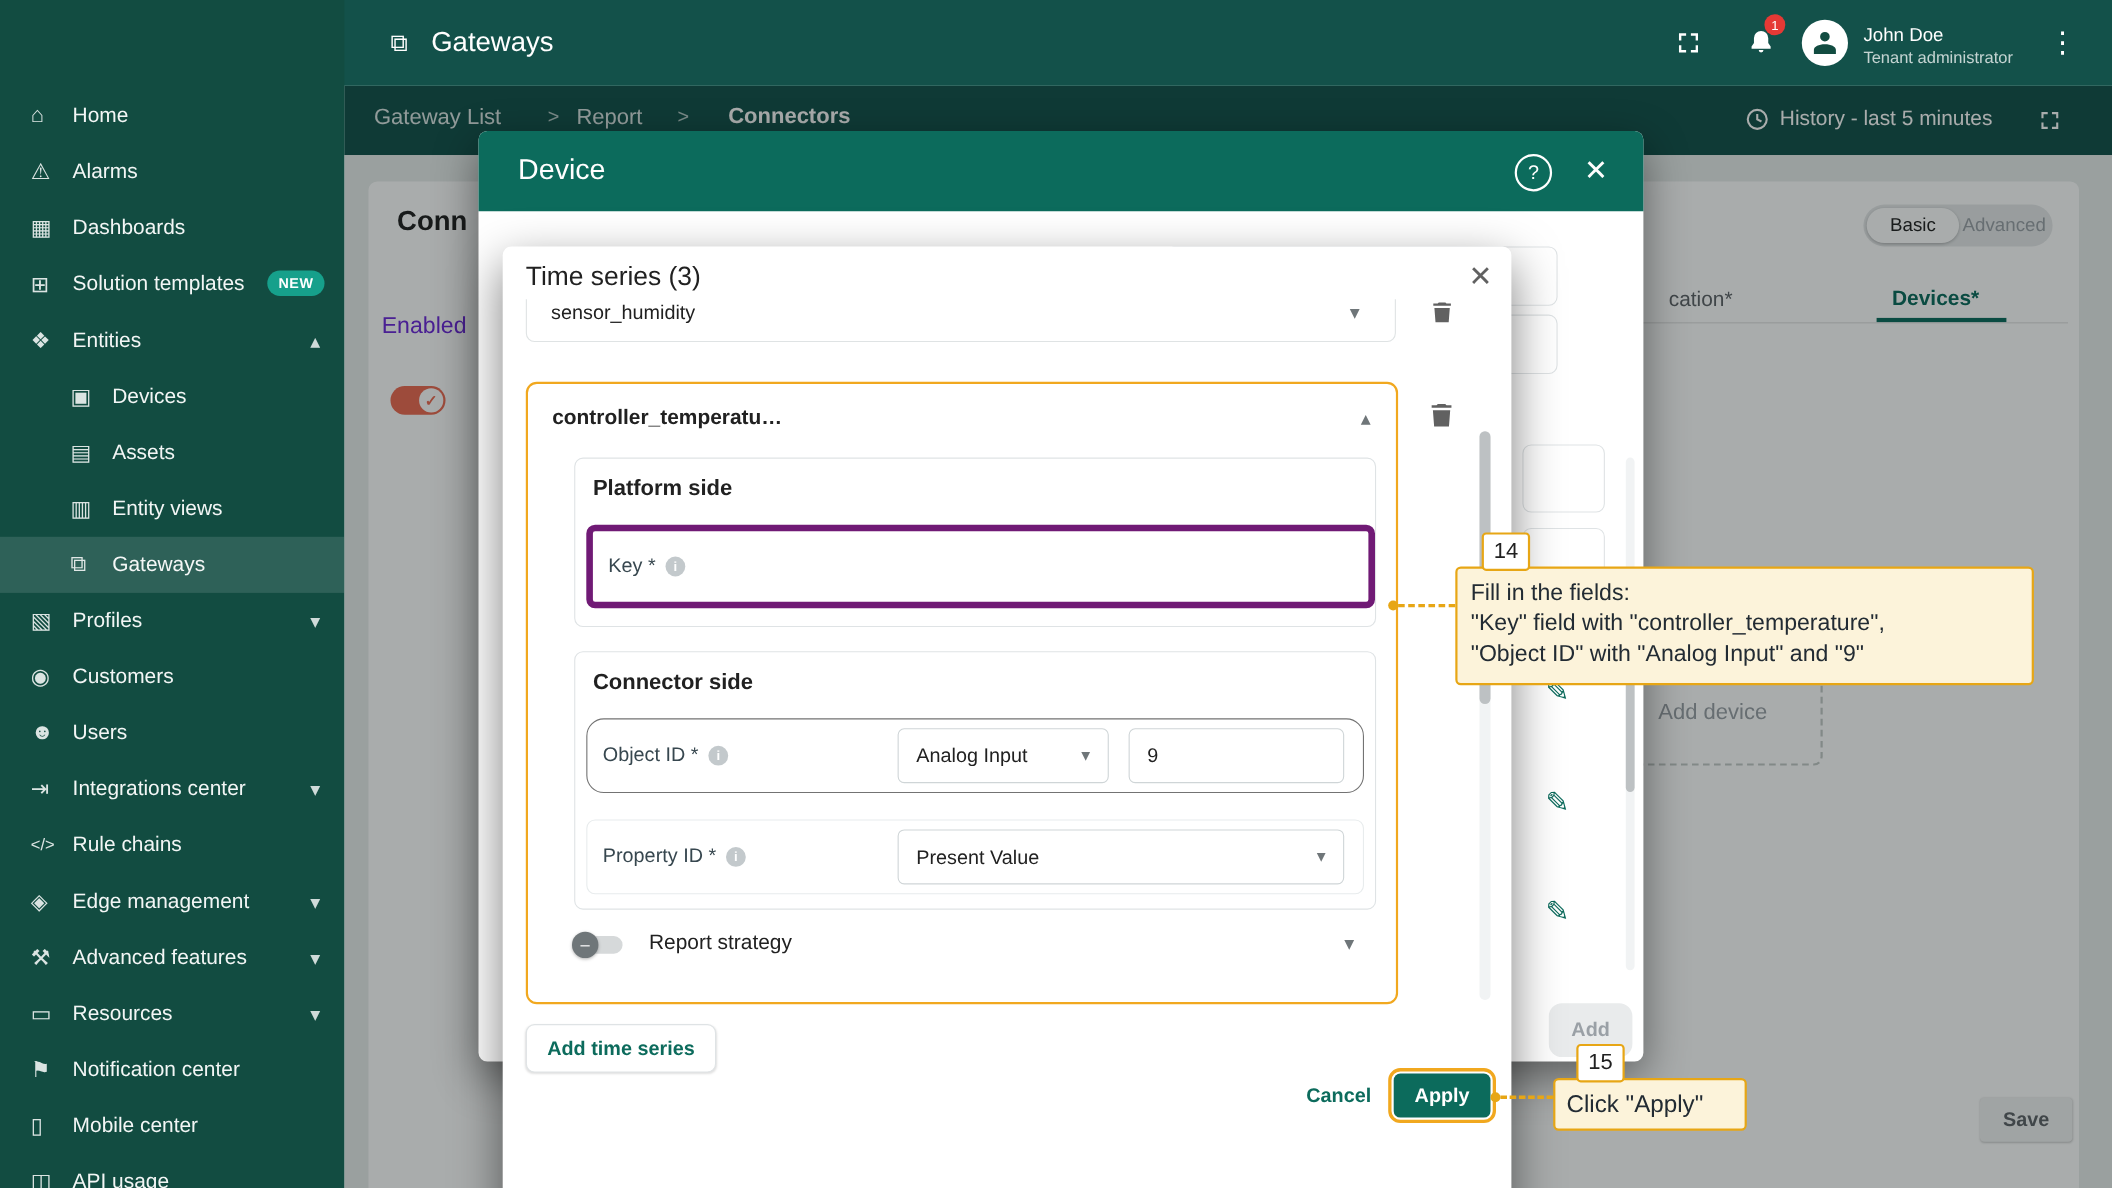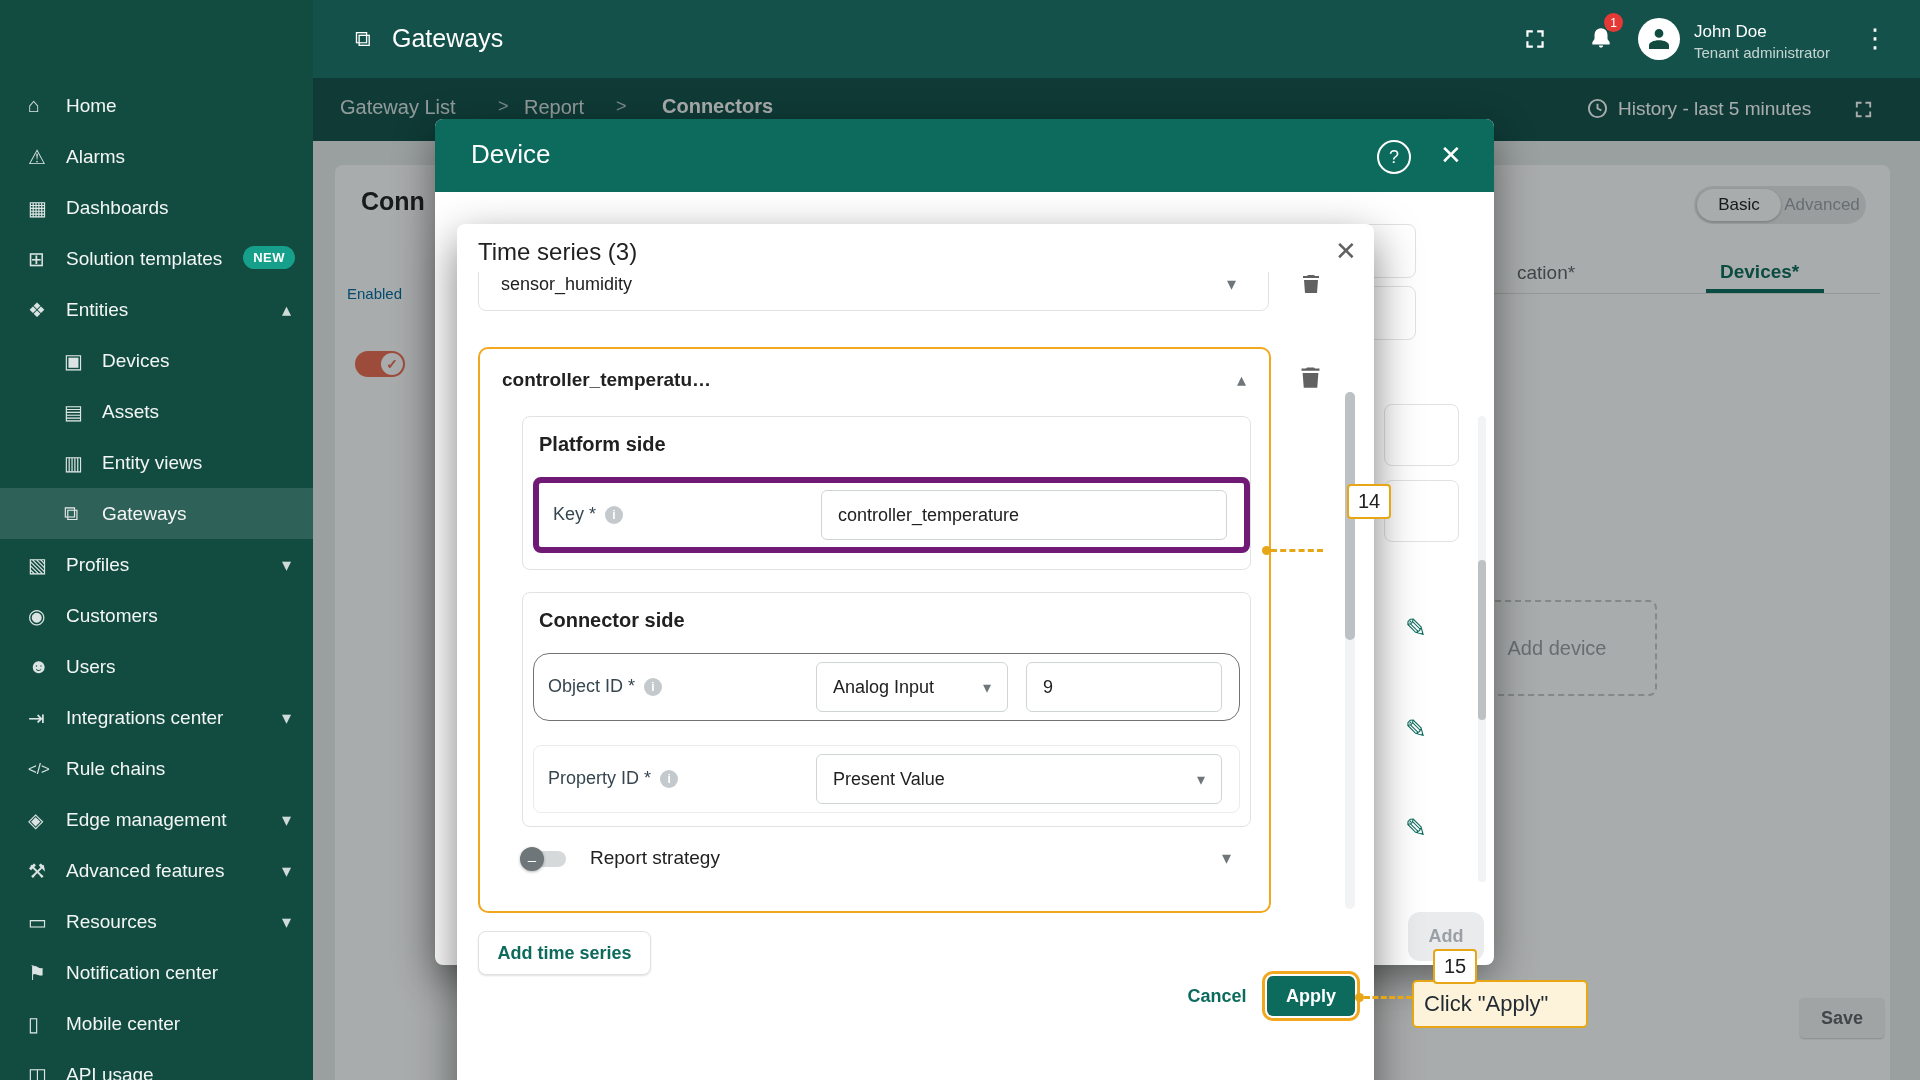--- a/index.html
+++ b/index.html
@@ -174,21 +174,21 @@
     <span class="abs" style="left:1539px;top:20px;color:#fff;">
       <svg width="23" height="23" viewBox="0 0 24 24" fill="currentColor">
           <path d="M4 4h6v2H6v4H4V4zm10 0h6v6h-2V6h-4V4zM4 14h2v4h4v2H4v-6zm14 0h2v6h-6v-2h4v-4z"></path>
         </svg>
     </span>
   </div>
 
   <div class="abs" style="left:313px;top:141px;width:1607px;height:939px;background:#e9edec;z-index:1;">
     <div class="abs" style="left:22px;top:24px;width:1555px;height:915px;background:#fff;border-radius:8px 8px 0 0;">
       <span class="abs" style="left:26px;top:22px;font-size:25px;font-weight:700;color:#212121;">Conn</span>
-      <span class="abs" style="left:12px;top:120px;font-size:15px;color:#0369a1;">Enabled</span>
+      <span class="abs" style="left:12px;top:120px;font-size:21px;color:#6d28d9;">Enabled</span>
 
       <div class="abs" style="left:20px;top:186px;width:50px;height:26px;background:#ED6A52;border-radius:13px;">
         <span class="abs" style="right:2px;top:2px;width:22px;height:22px;background:#fff;border-radius:50%;display:flex;align-items:center;justify-content:center;color:#ED6A52;font-size:14px;font-weight:700;">✓</span>
       </div>
 
       <div class="abs" style="left:1359px;top:21px;width:172px;height:38px;background:#e7e9ea;border-radius:19px;">
         <div class="abs" style="left:3px;top:3px;width:84px;height:32px;background:#fff;border-radius:16px;box-shadow:0 1px 3px rgba(0,0,0,.25);display:flex;align-items:center;justify-content:center;font-size:17px;color:#212121;">Basic</div>
         <div class="abs" style="left:87px;top:3px;width:82px;height:32px;display:flex;align-items:center;justify-content:center;font-size:17px;color:#9aa0a6;">Advanced</div>
       </div>
 
@@ -246,21 +246,20 @@
         <span class="abs" style="left:22px;top:20px;font-size:19px;font-weight:700;color:#212121;">controller_temperatu…</span>
         <span class="abs" style="left:757px;top:20px;font-size:18px;color:#6f7679;">▴</span>
 
         <div class="abs fbox" style="left:42px;top:67px;width:727px;height:152px;">
           <span class="abs sect-title" style="left:16px;top:16px;">Platform side</span>
           <div class="abs" style="left:10px;top:60px;width:705px;height:64px;border:6px solid #701a75;border-radius:8px;">
             <span class="abs flabel" style="left:14px;top:21px;">
                 <span>Key *</span>
                 <span class="info">i</span>
               </span>
-            <div class="abs tsinput" style="left:282px;top:7px;width:372px;height:48px;">controller_temperature</div>
           </div>
         </div>
 
         <div class="abs fbox" style="left:42px;top:243px;width:727px;height:233px;">
           <span class="abs sect-title" style="left:16px;top:16px;">Connector side</span>
           <div class="abs" style="left:10px;top:60px;width:705px;height:66px;border:1px solid #737373;border-radius:16px;text-align:right;">
             <span class="abs flabel" style="left:14px;top:22px;">
                 <span>Object ID *</span>
                 <span class="info">i</span>
               </span>
@@ -302,19 +301,24 @@
     </div>
 
     <div class="abs" style="left:21px;top:707px;width:171px;height:42px;border:1px solid #dfe3e5;border-radius:8px;background:#fff;box-shadow:0 1px 2px rgba(0,0,0,.12);display:flex;align-items:center;justify-content:center;font-size:18px;font-weight:700;color:#0C6B5C;">Add time series</div>
     <div class="abs" style="left:715px;top:752px;width:90px;height:40px;display:flex;align-items:center;justify-content:center;font-size:18px;font-weight:700;color:#0C6B5C;">Cancel</div>
     <div class="abs" style="left:810px;top:752px;width:88px;height:40px;background:#0C6B5C;border-radius:6px;outline:3px solid #F1A81F;outline-offset:2px;display:flex;align-items:center;justify-content:center;font-size:18px;font-weight:700;color:#fff;">Apply</div>
   </section>
 
   <div class="abs dashdot" style="left:1262px;top:546px;"></div>
   <div class="abs dashline" style="left:1271px;top:549px;width:52px;"></div>
   <div class="abs callout-tag" style="left:1347px;top:484px;width:40px;height:31px;">14</div>
+  <div class="abs callout" style="left:1323px;top:515px;width:498px;height:88px;padding:8px 12px;font-size:21px;line-height:28px;">
+    <div>Fill in the fields:</div>
+    <div>"Key" field with "controller_temperature",</div>
+    <div>"Object ID" with "Analog Input" and "9"</div>
+  </div>
 
   <div class="abs dashdot" style="left:1355px;top:993px;"></div>
   <div class="abs dashline" style="left:1364px;top:996px;width:48px;"></div>
   <div class="abs callout-tag" style="left:1433px;top:949px;width:40px;height:31px;">15</div>
   <div class="abs callout" style="left:1412px;top:980px;width:152px;height:32px;padding:6px 10px;font-size:22px;line-height:32px;">Click "Apply"</div>
 
 </div>
 
 </body></html>

